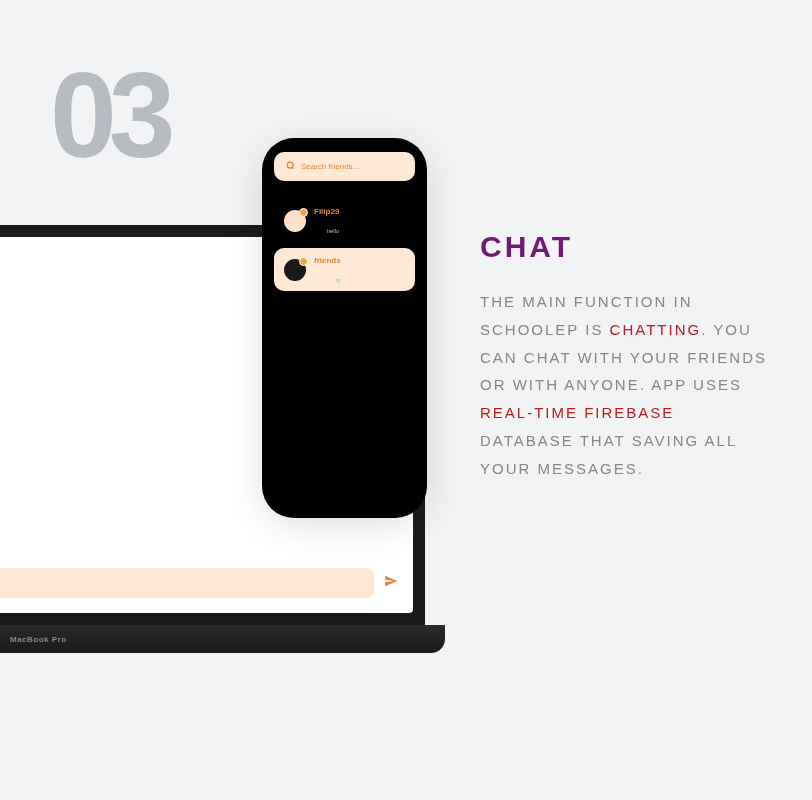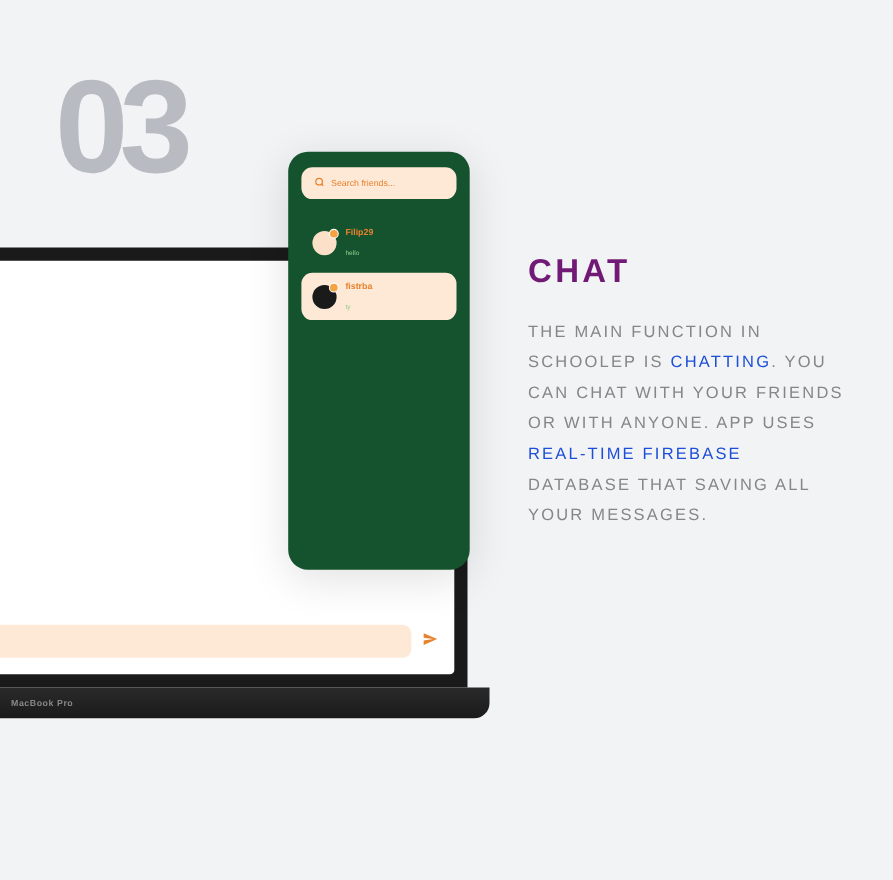--- a/index.html
+++ b/index.html
@@ -107,22 +107,22 @@
     .send-icon {
       color: #e8822e;
     }
     
     .phone {
       position: absolute;
       left: 262px;
       top: 138px;
       width: 165px;
       height: 380px;
-      background: #14532d;
-      border-radius: 18px;
+      background: #000000;
+      border-radius: 32px;
       box-shadow: 0 8px 40px rgba(0,0,0,0.12);
       padding: 14px 12px;
     }
     
     .phone-search {
       background: #fde9d6;
       border-radius: 10px;
       padding: 9px 12px;
       display: flex;
       align-items: center;
@@ -177,20 +177,21 @@
       height: 9px;
       background: #f5a243;
       border-radius: 50%;
       border: 1.5px solid #fff;
     }
     
     .friend-info {
       display: flex;
       flex-direction: column;
       gap: 12px;
+      align-items: flex-end;
     }
     
     .friend-name {
       font-size: 8px;
       color: #e8822e;
       font-weight: 600;
     }
     
     .friend-msg {
       font-size: 6px;
@@ -215,21 +216,21 @@
     .content-body {
       font-size: 15px;
       line-height: 1.85;
       letter-spacing: 2px;
       color: #868686;
       text-transform: uppercase;
       font-weight: 400;
     }
     
     .highlight {
-      color: #1d4ed8;
+      color: #b91c1c;
     }
   </style>
 </head>
 <body>
 
 <div class="section-number">03</div>
 
 <div class="laptop">
   <div class="laptop-screen">
     <div class="laptop-screen-inner">
@@ -277,21 +278,21 @@
       <span class="friend-name">Filip29</span>
       <span class="friend-msg">hello</span>
     </div>
   </div>
 
   <div class="friend-item active">
     <div class="friend-avatar dark">
       <div class="friend-badge"></div>
     </div>
     <div class="friend-info">
-      <span class="friend-name">fistrba</span>
+      <span class="friend-name">friends</span>
       <span class="friend-msg">ty</span>
     </div>
   </div>
 </div>
 
 <div class="content">
   <h2 class="content-title">CHAT</h2>
   <p class="content-body">
     <span>THE MAIN FUNCTION IN SCHOOLEP IS </span><span class="highlight">CHATTING</span><span>. YOU CAN CHAT WITH YOUR FRIENDS OR WITH ANYONE. APP USES </span><span class="highlight">REAL-TIME FIREBASE</span><span> DATABASE THAT SAVING ALL YOUR MESSAGES.</span>
   </p>

